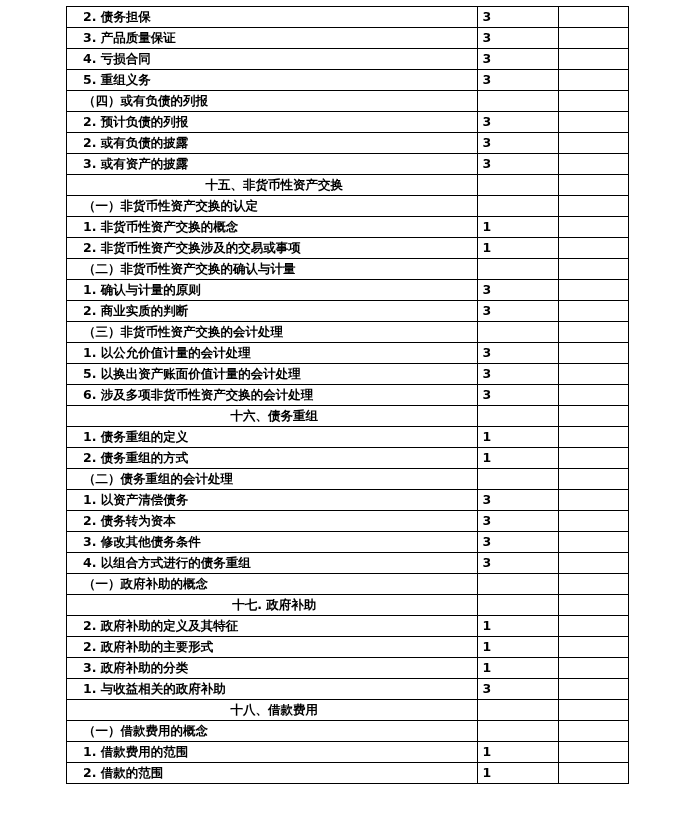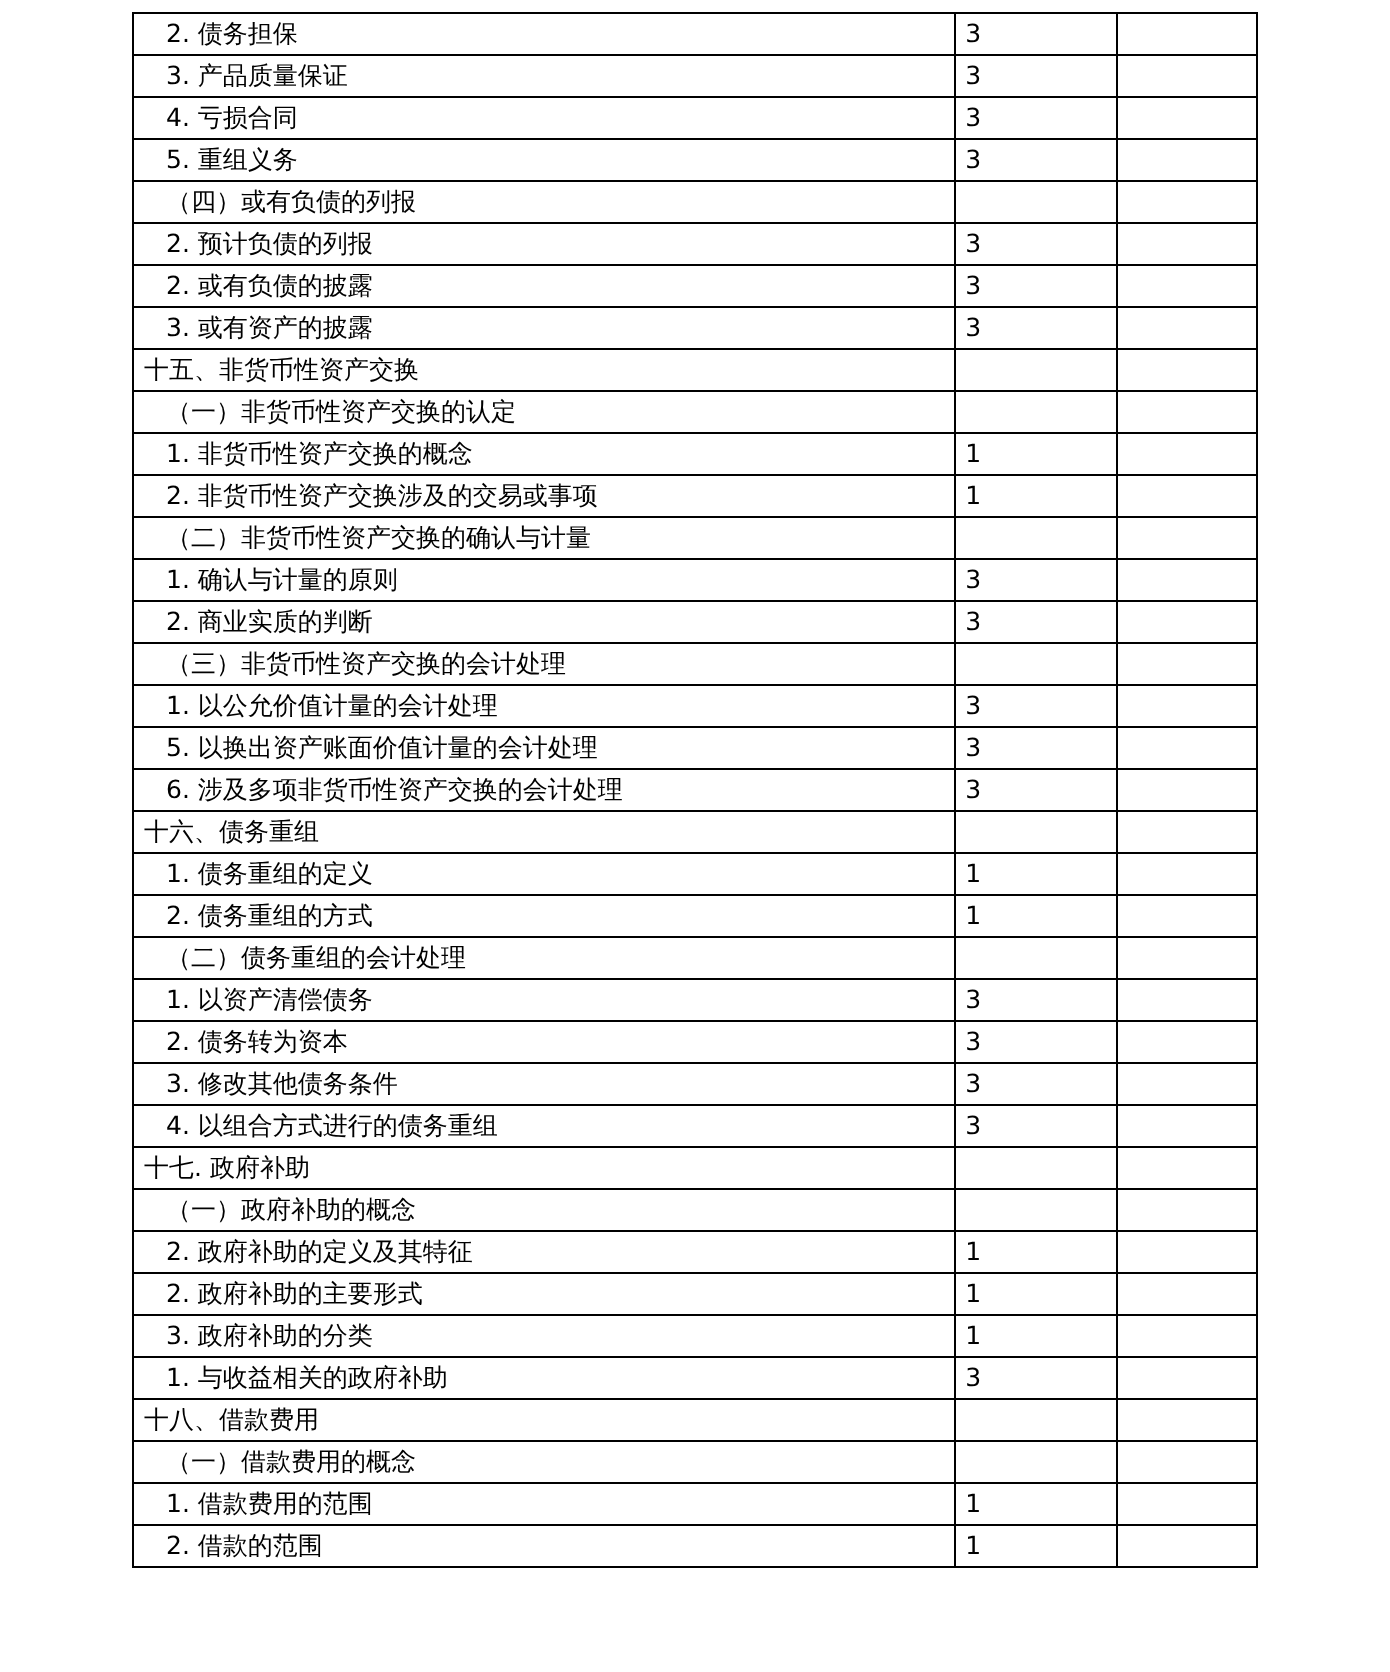--- a/index.html
+++ b/index.html
@@ -12,20 +12,21 @@
     height: 836px;
     font-family: "DejaVu Sans", "Liberation Sans", sans-serif;
     color: #000000;
   }
   .page {
     position: relative;
     width: 695px;
     height: 836px;
     box-sizing: border-box;
     padding: 6px 0 0 0;
+    font-weight: bold;
   }
   table.syllabus {
     border-collapse: collapse;
     margin: 0 auto;
     width: 563px;
     table-layout: fixed;
   }
   table.syllabus td {
     border: 1px solid #000000;
     height: 20px;
@@ -44,20 +45,21 @@
     padding-left: 5px;
   }
   td.col-tail {
     width: 60px;
   }
   .indent-1 {
     padding-left: 16px !important;
   }
   .indent-0 {
     padding-left: 5px !important;
+    text-align: center;
   }
 </style>
 </head>
 <body>
 
 <div class="page">
   <table class="syllabus">
     <tbody>
         <tr>
           <td class="col-title indent-1">2. 债务担保</td>
@@ -188,26 +190,26 @@
           <td class="col-title indent-1">3. 修改其他债务条件</td>
           <td class="col-level">3</td>
           <td class="col-tail"></td>
         </tr>
         <tr>
           <td class="col-title indent-1">4. 以组合方式进行的债务重组</td>
           <td class="col-level">3</td>
           <td class="col-tail"></td>
         </tr>
         <tr>
+          <td class="col-title indent-1">（一）政府补助的概念</td>
+          <td class="col-level"></td>
+          <td class="col-tail"></td>
+        </tr>
+        <tr>
           <td class="col-title indent-0">十七. 政府补助</td>
-          <td class="col-level"></td>
-          <td class="col-tail"></td>
-        </tr>
-        <tr>
-          <td class="col-title indent-1">（一）政府补助的概念</td>
           <td class="col-level"></td>
           <td class="col-tail"></td>
         </tr>
         <tr>
           <td class="col-title indent-1">2. 政府补助的定义及其特征</td>
           <td class="col-level">1</td>
           <td class="col-tail"></td>
         </tr>
         <tr>
           <td class="col-title indent-1">2. 政府补助的主要形式</td>

